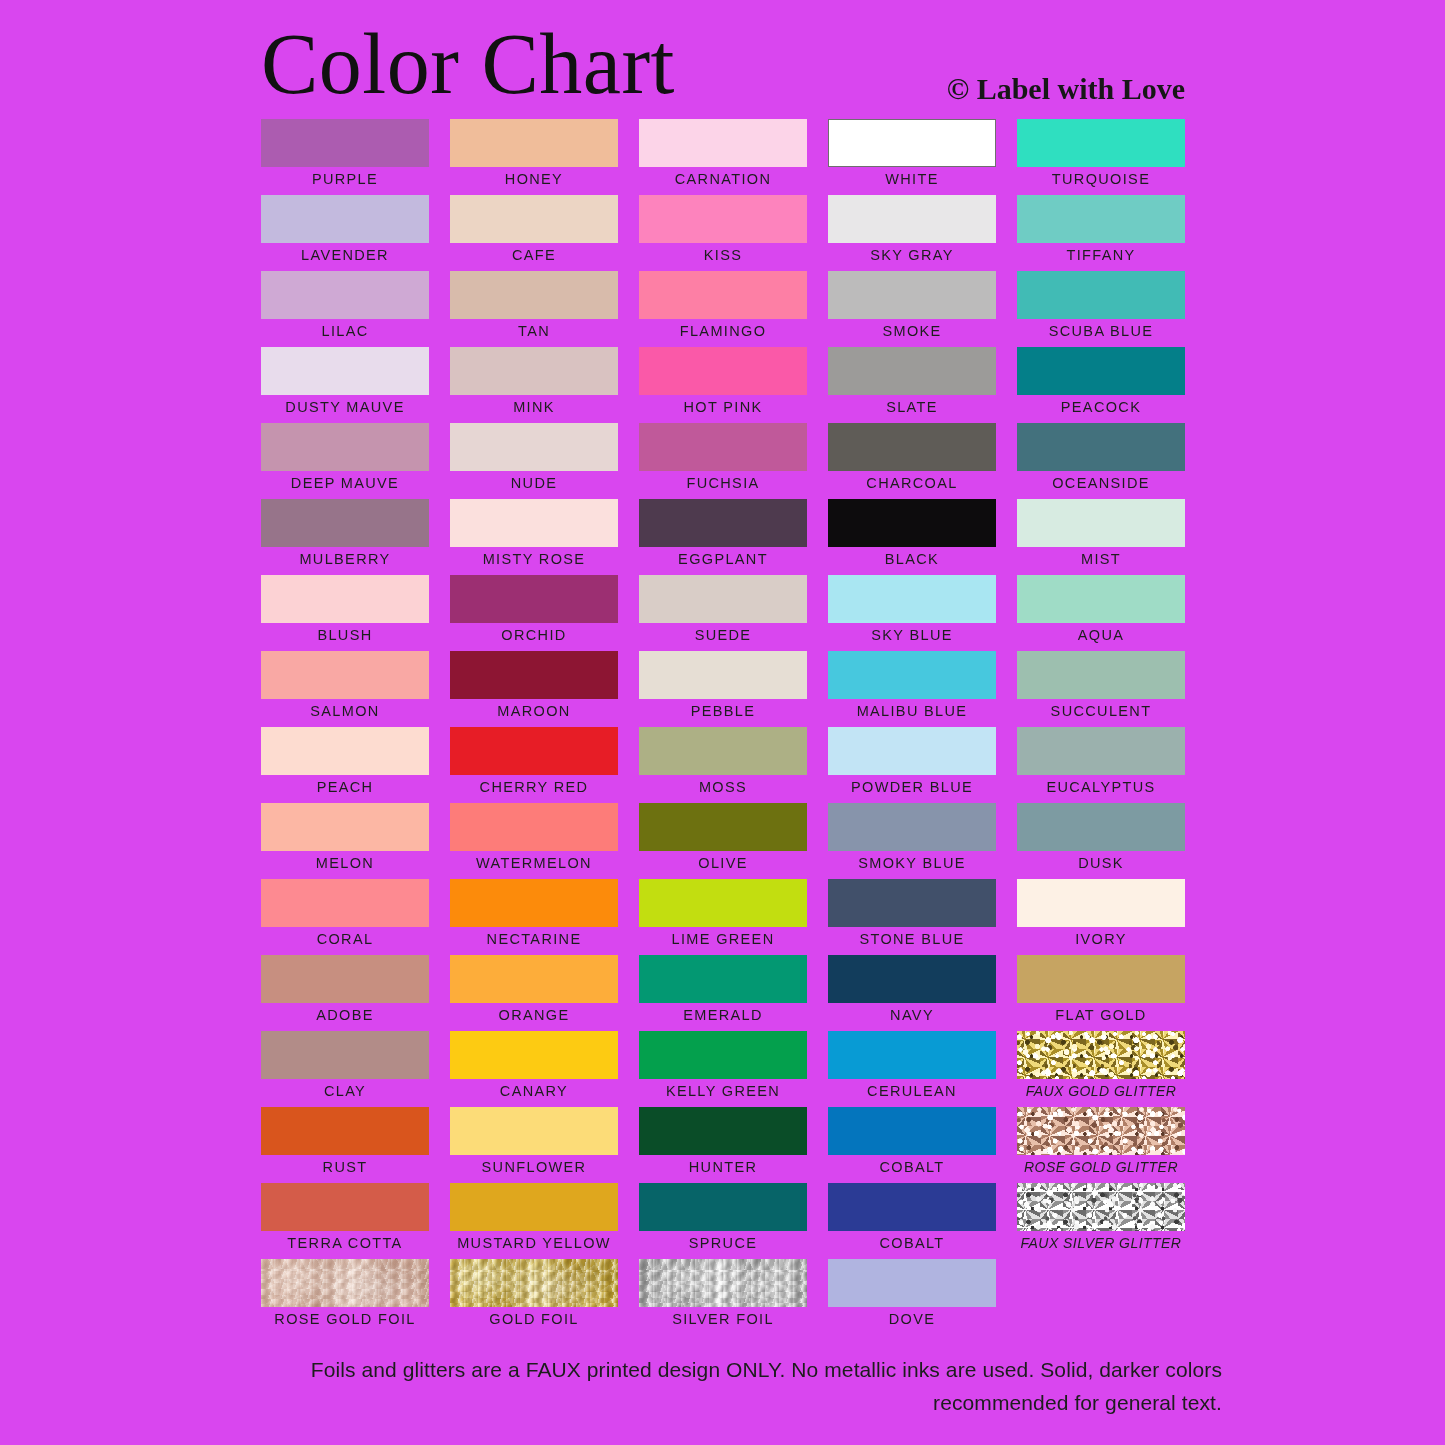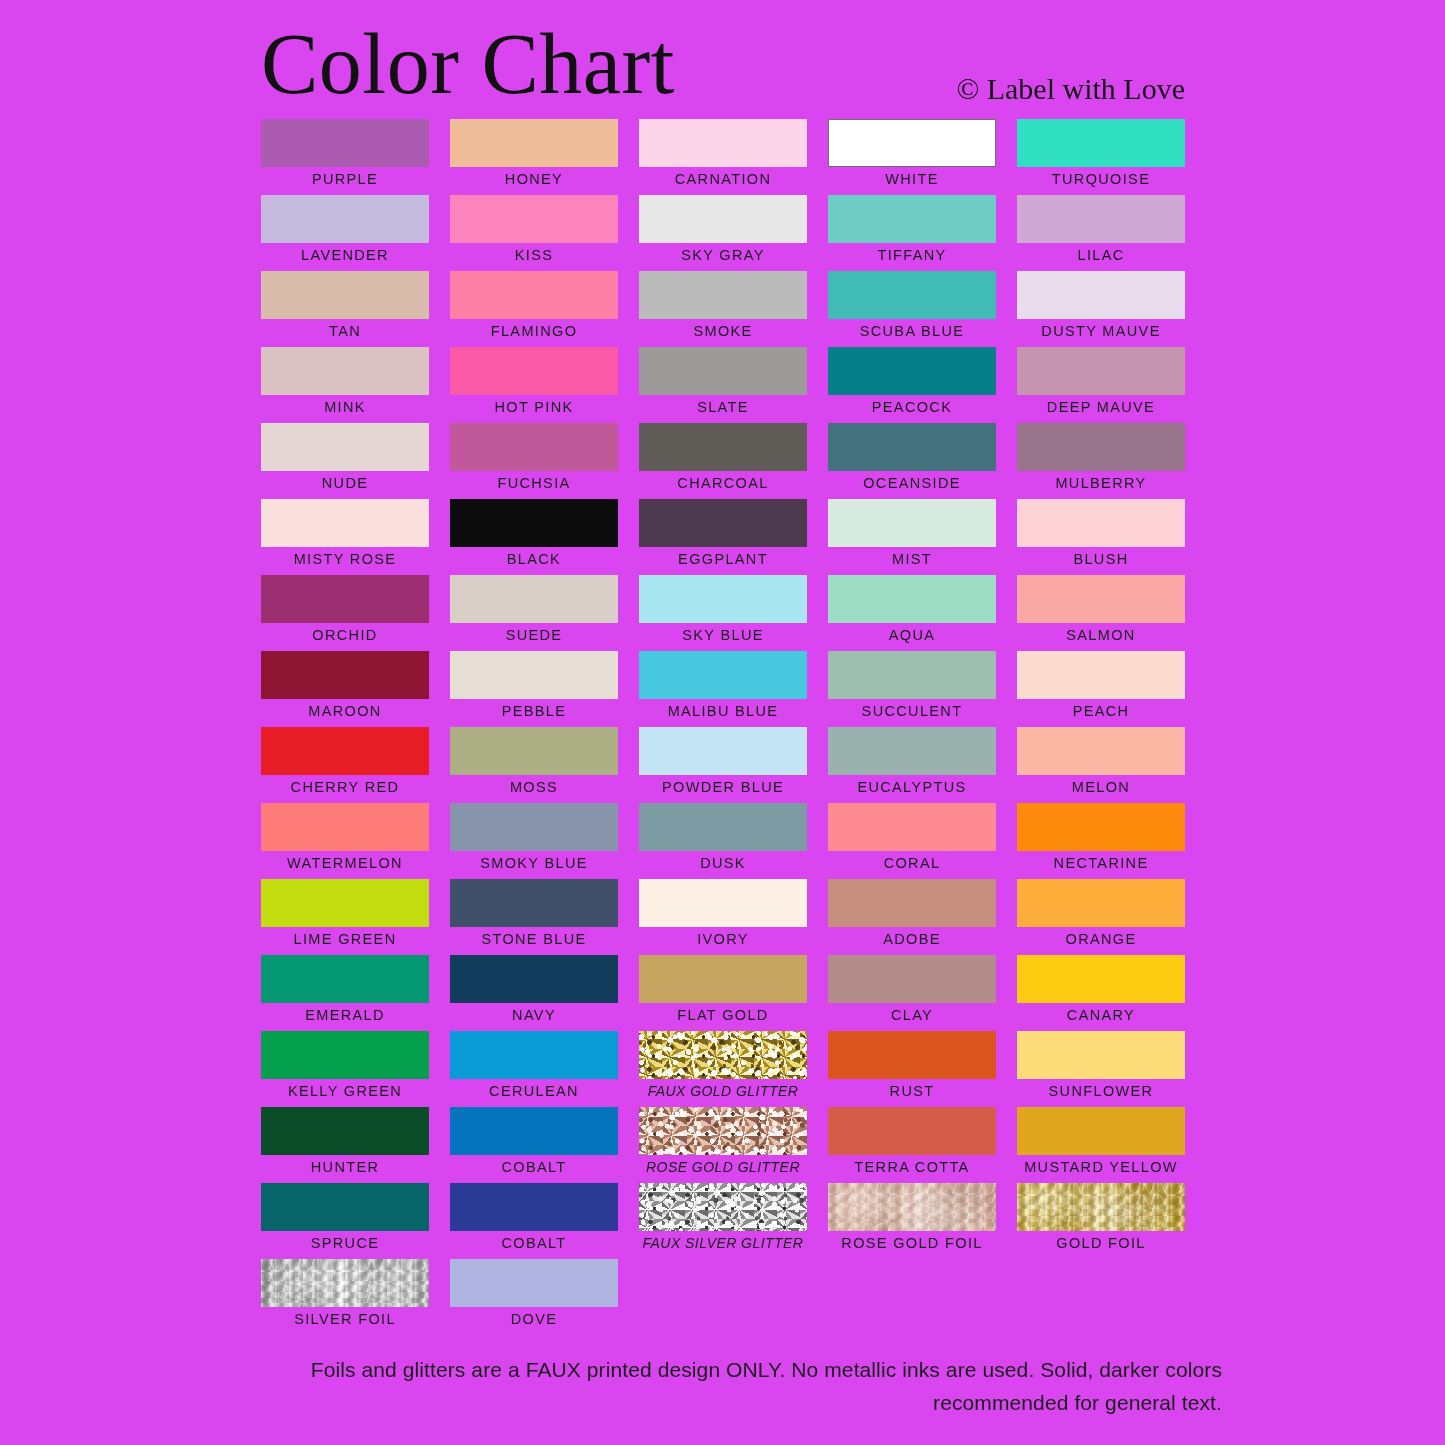--- a/index.html
+++ b/index.html
@@ -45,21 +45,21 @@
     white-space: nowrap;
   }
 
   .brand-credit {
     position: absolute;
     right: 0;
     bottom: 8px;
     font-family: "Liberation Serif", serif;
     font-size: 30px;
     line-height: 34px;
-    font-weight: 400;
+    font-weight: 700;
     color: #171717;
     white-space: nowrap;
   }
 
   
   .swatch-grid {
     position: absolute;
     left: 261px;
     top: 119px;
     width: 924px;
@@ -271,20 +271,24 @@
       </div>
       <div class="swatch-cell">
         <div class="swatch-chip" style="background-color: rgb(47, 223, 192);"></div>
         <div class="swatch-label">TURQUOISE</div>
       </div>
       <div class="swatch-cell">
         <div class="swatch-chip" style="background-color: rgb(195, 186, 222);"></div>
         <div class="swatch-label">LAVENDER</div>
       </div>
       <div class="swatch-cell">
+        <div class="swatch-chip" style="background-color: rgb(236, 213, 196);"></div>
+        <div class="swatch-label">CAFE</div>
+      </div>
+      <div class="swatch-cell">
         <div class="swatch-chip" style="background-color: rgb(253, 131, 189);"></div>
         <div class="swatch-label">KISS</div>
       </div>
       <div class="swatch-cell">
         <div class="swatch-chip" style="background-color: rgb(232, 231, 232);"></div>
         <div class="swatch-label">SKY GRAY</div>
       </div>
       <div class="swatch-cell">
         <div class="swatch-chip" style="background-color: rgb(111, 204, 196);"></div>
         <div class="swatch-label">TIFFANY</div>
@@ -351,28 +355,28 @@
       </div>
       <div class="swatch-cell">
         <div class="swatch-chip" style="background-color: rgb(151, 116, 138);"></div>
         <div class="swatch-label">MULBERRY</div>
       </div>
       <div class="swatch-cell">
         <div class="swatch-chip" style="background-color: rgb(251, 224, 221);"></div>
         <div class="swatch-label">MISTY ROSE</div>
       </div>
       <div class="swatch-cell">
+        <div class="swatch-chip" style="background-color: rgb(78, 58, 78);"></div>
+        <div class="swatch-label">EGGPLANT</div>
+      </div>
+      <div class="swatch-cell">
         <div class="swatch-chip" style="background-color: rgb(13, 12, 13);"></div>
         <div class="swatch-label">BLACK</div>
       </div>
       <div class="swatch-cell">
-        <div class="swatch-chip" style="background-color: rgb(78, 58, 78);"></div>
-        <div class="swatch-label">EGGPLANT</div>
-      </div>
-      <div class="swatch-cell">
         <div class="swatch-chip" style="background-color: rgb(215, 235, 225);"></div>
         <div class="swatch-label">MIST</div>
       </div>
       <div class="swatch-cell">
         <div class="swatch-chip" style="background-color: rgb(252, 210, 212);"></div>
         <div class="swatch-label">BLUSH</div>
       </div>
       <div class="swatch-cell">
         <div class="swatch-chip" style="background-color: rgb(156, 47, 114);"></div>
         <div class="swatch-label">ORCHID</div>
@@ -431,20 +435,24 @@
       </div>
       <div class="swatch-cell">
         <div class="swatch-chip" style="background-color: rgb(252, 183, 164);"></div>
         <div class="swatch-label">MELON</div>
       </div>
       <div class="swatch-cell">
         <div class="swatch-chip" style="background-color: rgb(253, 124, 121);"></div>
         <div class="swatch-label">WATERMELON</div>
       </div>
       <div class="swatch-cell">
+        <div class="swatch-chip" style="background-color: rgb(109, 113, 16);"></div>
+        <div class="swatch-label">OLIVE</div>
+      </div>
+      <div class="swatch-cell">
         <div class="swatch-chip" style="background-color: rgb(135, 148, 171);"></div>
         <div class="swatch-label">SMOKY BLUE</div>
       </div>
       <div class="swatch-cell">
         <div class="swatch-chip" style="background-color: rgb(125, 155, 162);"></div>
         <div class="swatch-label">DUSK</div>
       </div>
       <div class="swatch-cell">
         <div class="swatch-chip" style="background-color: rgb(253, 138, 145);"></div>
         <div class="swatch-label">CORAL</div>

